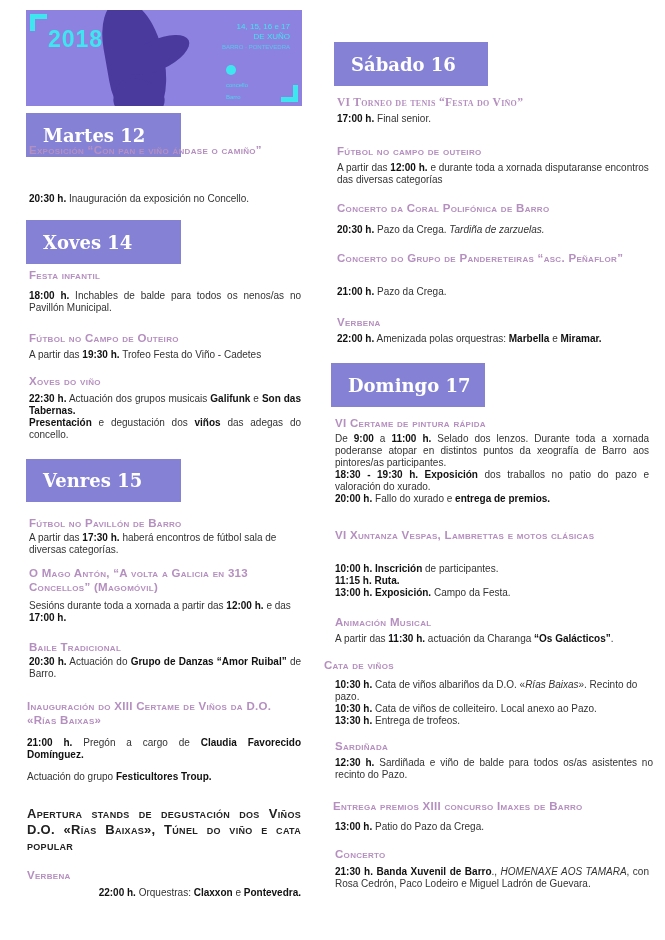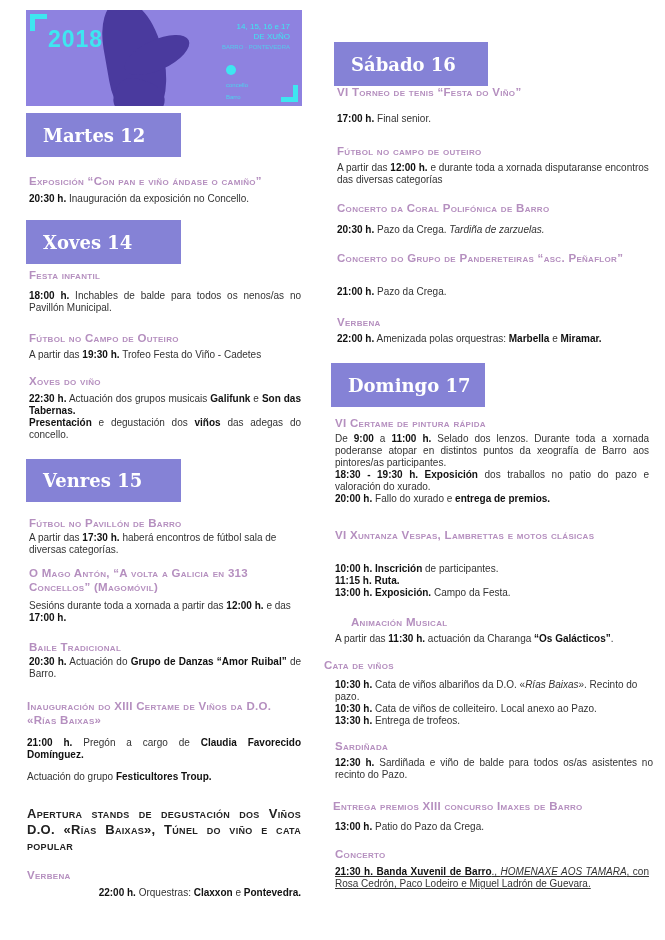--- a/index.html
+++ b/index.html
@@ -85,21 +85,21 @@
     <div>14, 15, 16 e 17</div>
     <div>DE XUÑO</div>
     <div class="sub">BARRO · PONTEVEDRA</div>
   </div>
   <div class="logo-dot"></div>
   <div class="small-a">concello</div>
   <div class="small-b">Barro</div>
 </div>
 
 <div class="day" style="left:26px; top:113px; width:155px; height:44px;">Martes 12</div>
-<div class="ev-title" style="left:29px; top:174px; width:270px;">Exposición “Con pan e viño ándase o camiño”</div>
+<div class="ev-title" style="left:29px; top:143px; width:270px;">Exposición “Con pan e viño ándase o camiño”</div>
 <div class="ev-body" style="left:29px; top:193px; width:272px;">
   <b>20:30 h.</b><span> Inauguración da exposición no Concello.</span>
 </div>
 
 <div class="day" style="left:26px; top:220px; width:155px; height:44px;">Xoves 14</div>
 <div class="ev-title" style="left:29px; top:268px; width:270px;">Festa infantil</div>
 <div class="ev-body justify" style="left:29px; top:290px; width:272px;">
   <b>18:00 h.</b><span> Inchables de balde para todos os nenos/as no Pavillón Municipal.</span>
 </div>
 <div class="ev-title" style="left:29px; top:331px; width:270px;">Fútbol no Campo de Outeiro</div>
@@ -131,21 +131,21 @@
   <div style="height:10px"></div>
   <span>Actuación do grupo </span><b>Festicultores Troup.</b>
 </div>
 <div class="ev-title justify" style="left:27px; top:806px; width:274px; color:#222; font-size:13px; line-height:16px;">Apertura stands de degustación dos Viños D.O. «Rías Baixas», Túnel do viño e cata popular</div>
 <div class="ev-title" style="left:27px; top:868px; width:270px;">Verbena</div>
 <div class="ev-body" style="left:27px; top:887px; width:274px;text-align:right;">
   <b>22:00 h.</b><span> Orquestras: </span><b>Claxxon</b><span> e </span><b>Pontevedra.</b>
 </div>
 
 <div class="day" style="left:334px; top:42px; width:154px; height:44px;">Sábado 16</div>
-<div class="ev-title" style="left:337px; top:85px; width:310px;">VI Torneo de tenis “Festa do Viño”</div>
+<div class="ev-title" style="left:337px; top:95px; width:310px;font-family:Liberation Serif, serif;">VI Torneo de tenis “Festa do Viño”</div>
 <div class="ev-body" style="left:337px; top:113px; width:310px;">
   <b>17:00 h.</b><span> Final senior.</span>
 </div>
 <div class="ev-title" style="left:337px; top:144px; width:310px;">Fútbol no campo de outeiro</div>
 <div class="ev-body" style="left:337px; top:162px; width:312px;">
   <span>A partir das </span><b>12:00 h.</b><span> e durante toda a xornada disputaranse encontros das diversas categorías</span>
 </div>
 <div class="ev-title" style="left:337px; top:201px; width:310px;">Concerto da Coral Polifónica de Barro</div>
 <div class="ev-body" style="left:337px; top:224px; width:312px;">
   <b>20:30 h.</b><span> Pazo da Crega. </span><i>Tardiña de zarzuelas.</i>
@@ -165,34 +165,34 @@
   <span>De </span><b>9:00</b><span> a </span><b>11:00 h.</b><span> Selado dos lenzos. Durante toda a xornada poderanse atopar en distintos puntos da xeografía de Barro aos pintores/as participantes.</span><br>
   <b>18:30 - 19:30 h.</b><b> Exposición</b><span> dos traballos no patio do pazo e valoración do xurado.</span><br>
   <b>20:00 h.</b><span> Fallo do xurado e </span><b>entrega de premios.</b>
 </div>
 <div class="ev-title" style="left:335px; top:528px; width:290px;">VI Xuntanza Vespas, Lambrettas e motos clásicas</div>
 <div class="ev-body" style="left:335px; top:563px; width:314px;">
   <b>10:00 h.</b><b> Inscrición</b><span> de participantes.</span><br>
   <b>11:15 h.</b><b> Ruta.</b><span></span><br>
   <b>13:00 h.</b><b> Exposición.</b><span> Campo da Festa.</span>
 </div>
-<div class="ev-title" style="left:335px; top:615px; width:310px;margin-left:16px;">Animación Musical</div>
+<div class="ev-title" style="left:335px; top:615px; width:310px;">Animación Musical</div>
 <div class="ev-body" style="left:335px; top:633px; width:318px;">
   <span>A partir das </span><b>11:30 h.</b><span> actuación da Charanga </span><b>“Os Galácticos”</b><span>.</span>
 </div>
 <div class="ev-title" style="left:324px; top:658px; width:310px;">Cata de viños</div>
 <div class="ev-body" style="left:335px; top:679px; width:314px;">
   <b>10:30 h.</b><span> Cata de viños albariños da D.O. «</span><i>Rías Baixas</i><span>». Recinto do pazo.</span><br>
   <b>10:30 h.</b><span> Cata de viños de colleiteiro. Local anexo ao Pazo.</span><br>
   <b>13:30 h.</b><span> Entrega de trofeos.</span>
 </div>
 <div class="ev-title" style="left:335px; top:739px; width:310px;">Sardiñada</div>
 <div class="ev-body justify" style="left:335px; top:757px; width:318px;">
   <b>12:30 h.</b><span> Sardiñada e viño de balde para todos os/as asistentes no recinto do Pazo.</span>
 </div>
 <div class="ev-title" style="left:333px; top:799px; width:320px;">Entrega premios XIII concurso Imaxes de Barro</div>
 <div class="ev-body" style="left:335px; top:821px; width:314px;">
   <b>13:00 h.</b><span> Patio do Pazo da Crega.</span>
 </div>
 <div class="ev-title" style="left:335px; top:847px; width:310px;">Concerto</div>
-<div class="ev-body justify" style="left:335px; top:866px; width:314px;text-decoration:underline;">
+<div class="ev-body justify" style="left:335px; top:866px; width:314px;">
   <b>21:30 h.</b><b> Banda Xuvenil de Barro</b><span>., </span><i>HOMENAXE AOS TAMARA</i><span>, con Rosa Cedrón, Paco Lodeiro e Miguel Ladrón de Guevara.</span>
 </div>
 
 </body></html>

